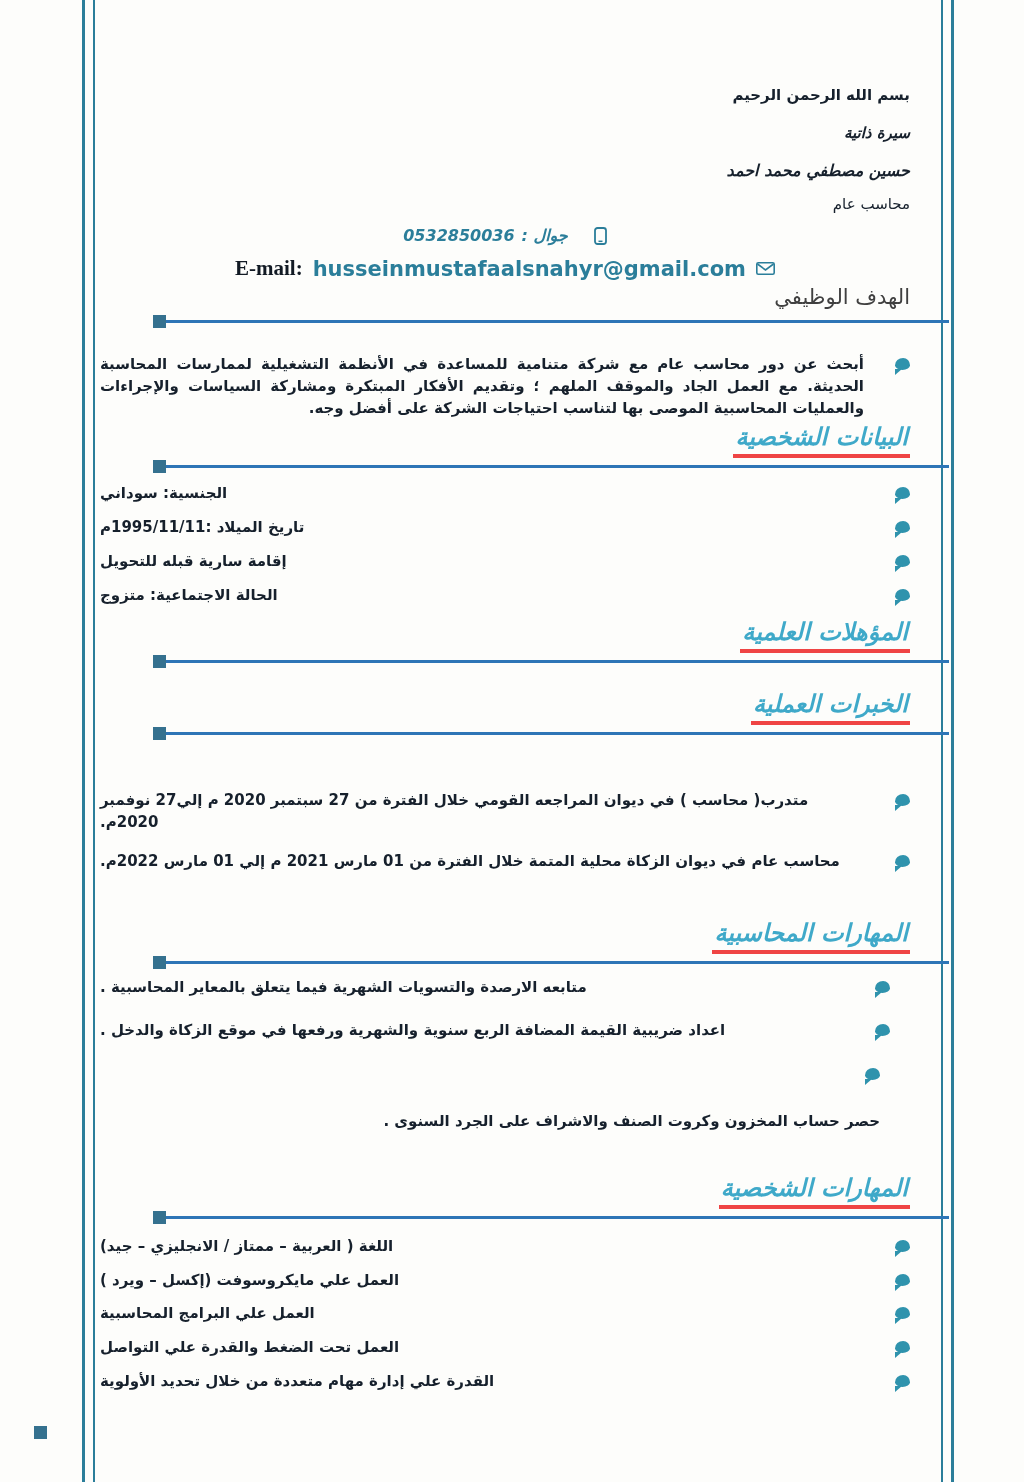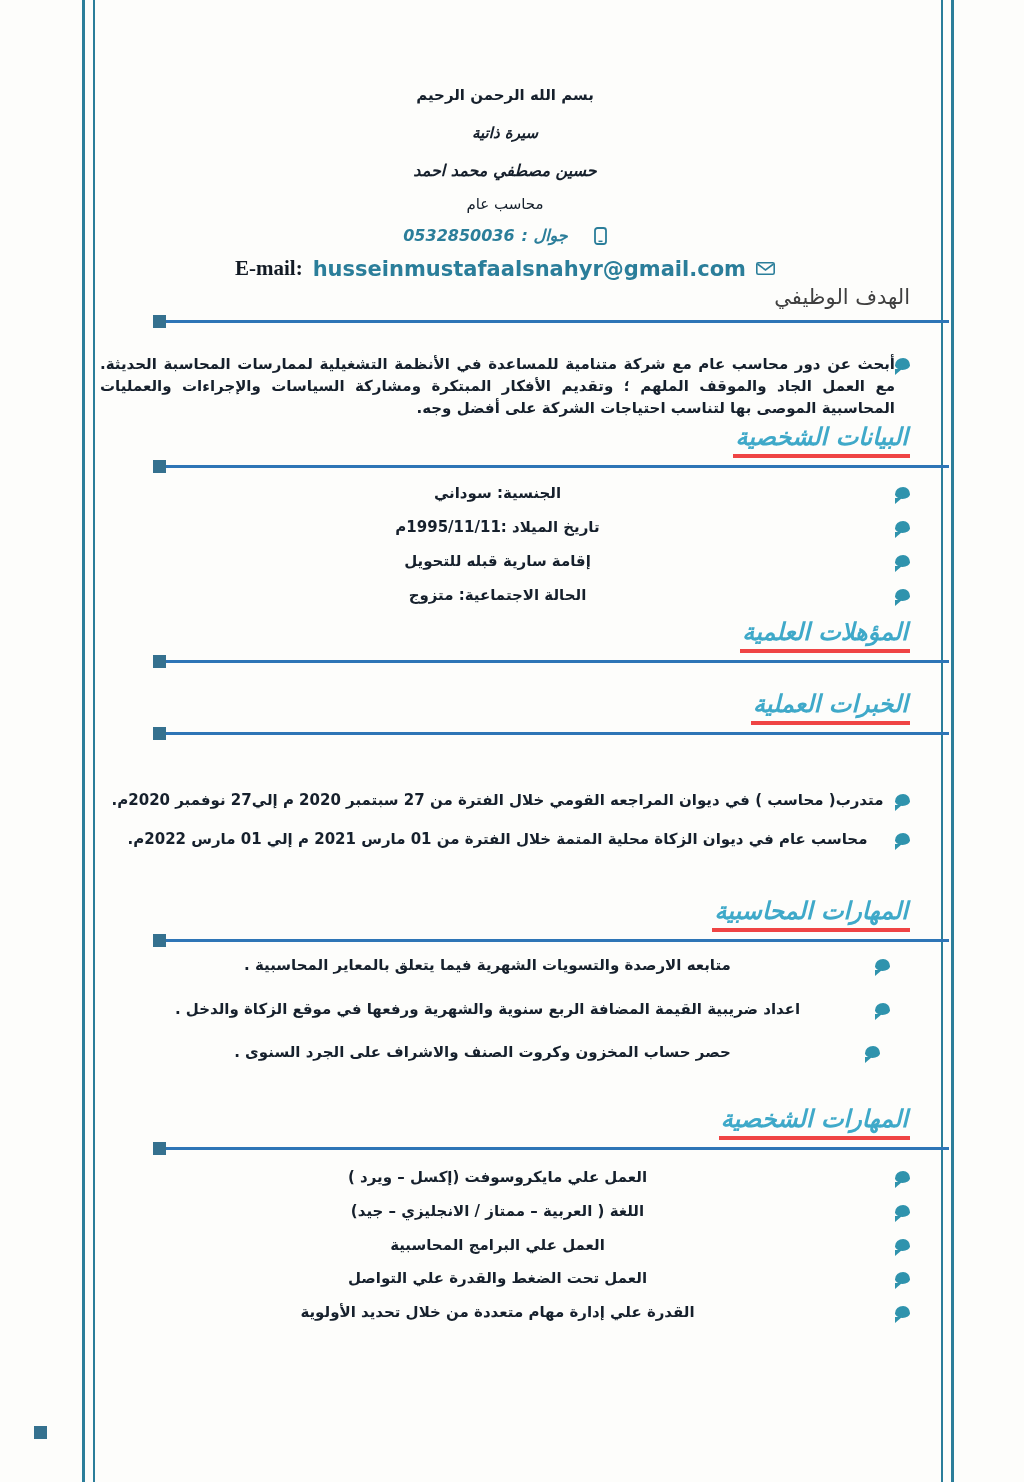--- a/index.html
+++ b/index.html
@@ -11,21 +11,21 @@
   }
   
   .edge{position:absolute;top:0;bottom:0;}
   .edge-left{left:82px;width:8px;border-left:3px solid #2b7e9a;border-right:2px solid #2b7e9a;}
   .edge-right{right:70px;width:8px;border-left:2px solid #2b7e9a;border-right:3px solid #2b7e9a;}
   .corner-sq{position:absolute;left:34px;top:1426px;width:13px;height:13px;background:#35718f;}
 
   .content{position:absolute;left:100px;top:0;width:810px;direction:rtl;}
 
   
-  .header{padding-top:86px;text-align:center;}
+  .header{padding-top:86px;}
   .bismillah{font-size:15px;font-weight:bold;margin-bottom:20px;}
   .doc-type{font-size:15px;font-weight:bold;font-style:italic;margin-bottom:19px;}
   .name{font-size:16px;font-weight:bold;font-style:italic;margin-bottom:15px;}
   .job-title{font-size:15px;margin-bottom:13px;}
   .phone-row{display:flex;justify-content:center;align-items:center;gap:26px;
     color:#2b7e9a;font-size:16px;font-weight:bold;font-style:italic;margin-bottom:11px;}
   .phone-text{display:inline-flex;gap:7px;align-items:baseline;}
   .email-row{display:flex;direction:ltr;justify-content:center;align-items:center;gap:10px;
     font-size:21px;margin-bottom:4px;}
   .email-label{font-weight:bold;font-family:"Liberation Serif","DejaVu Serif",serif;color:#121a24;}
@@ -37,23 +37,23 @@
   .title-row{text-align:right;}
   .script-title{display:inline-block;font-size:24px;font-weight:bold;font-style:italic;
     color:#3fa9c9;border-bottom:4px solid #ef4444;padding:0 2px 3px;}
 
   
   .rule{display:flex;direction:ltr;align-items:center;margin-left:53px;margin-right:-39px;}
   .rule .sq{width:13px;height:13px;background:#35718f;flex:0 0 auto;}
   .rule .ln{flex:1;height:3px;background:#2e75b6;}
 
   
-  .item{display:flex;align-items:flex-start;gap:0;font-size:15px;font-weight:bold;line-height:1.45;}
+  .item{display:flex;align-items:flex-start;gap:31px;font-size:15px;font-weight:bold;line-height:1.45;}
   .item .bullet{flex:0 0 auto;margin-top:4px;}
-  .item-text{flex:1;text-align:center;}
+  .item-text{flex:1;text-align:left;}
   .justify{text-align:justify;}
   .bullet{position:relative;width:15px;height:12px;background:#2f93ad;display:inline-block;
     border-radius:54% 46% 50% 50% / 60% 60% 40% 40%;}
   .bullet::after{content:"";position:absolute;left:0;bottom:-5px;width:0;height:0;
     border-top:6px solid #2f93ad;border-right:7px solid transparent;}
 
   
   .sec-objective .rule{margin-bottom:26px;}
   .sec-objective .item{margin-bottom:4px;}
 
@@ -66,21 +66,21 @@
 
   .sec-experience .title-row{margin-top:14px;}
   .sec-experience .rule{margin-top:2px;margin-bottom:50px;}
   .sec-experience .item{margin-bottom:17px;}
 
   .sec-accounting .title-row{margin-top:46px;}
   .sec-accounting .rule{margin-top:2px;margin-bottom:8px;}
   .sec-accounting .item{margin-bottom:12px;}
   .sec-accounting .item.sp{margin-bottom:22px;}
   .ind1{margin-right:20px;}
-  .ind2{margin-right:30px;}
+  .ind2{margin-right:30px;flex-direction:column;}
 
   .sec-skills .title-row{margin-top:41px;text-decoration:underline;}
   .sec-skills .rule{margin-top:2px;margin-bottom:12px;}
   .sec-skills .item{margin-bottom:12px;}
 </style>
 </head>
 <body>
 
 <div class="page">
   <div class="edge edge-left"></div>
@@ -211,25 +211,25 @@
     <section class="sec sec-skills">
       <div class="title-row">
         <span class="script-title">المهارات الشخصية</span>
       </div>
       <div class="rule">
         <span class="sq"></span>
         <span class="ln"></span>
       </div>
       <div class="item">
         <span class="bullet"></span>
+        <div class="item-text">اللغة ( العربية – ممتاز / الانجليزي – جيد)</div>
+      </div>
+      <div class="item">
+        <span class="bullet"></span>
         <div class="item-text">العمل علي مايكروسوفت (إكسل – ويرد )</div>
-      </div>
-      <div class="item">
-        <span class="bullet"></span>
-        <div class="item-text">اللغة ( العربية – ممتاز / الانجليزي – جيد)</div>
       </div>
       <div class="item">
         <span class="bullet"></span>
         <div class="item-text">العمل علي البرامج المحاسبية</div>
       </div>
       <div class="item">
         <span class="bullet"></span>
         <div class="item-text">العمل تحت الضغط والقدرة علي التواصل</div>
       </div>
       <div class="item">

